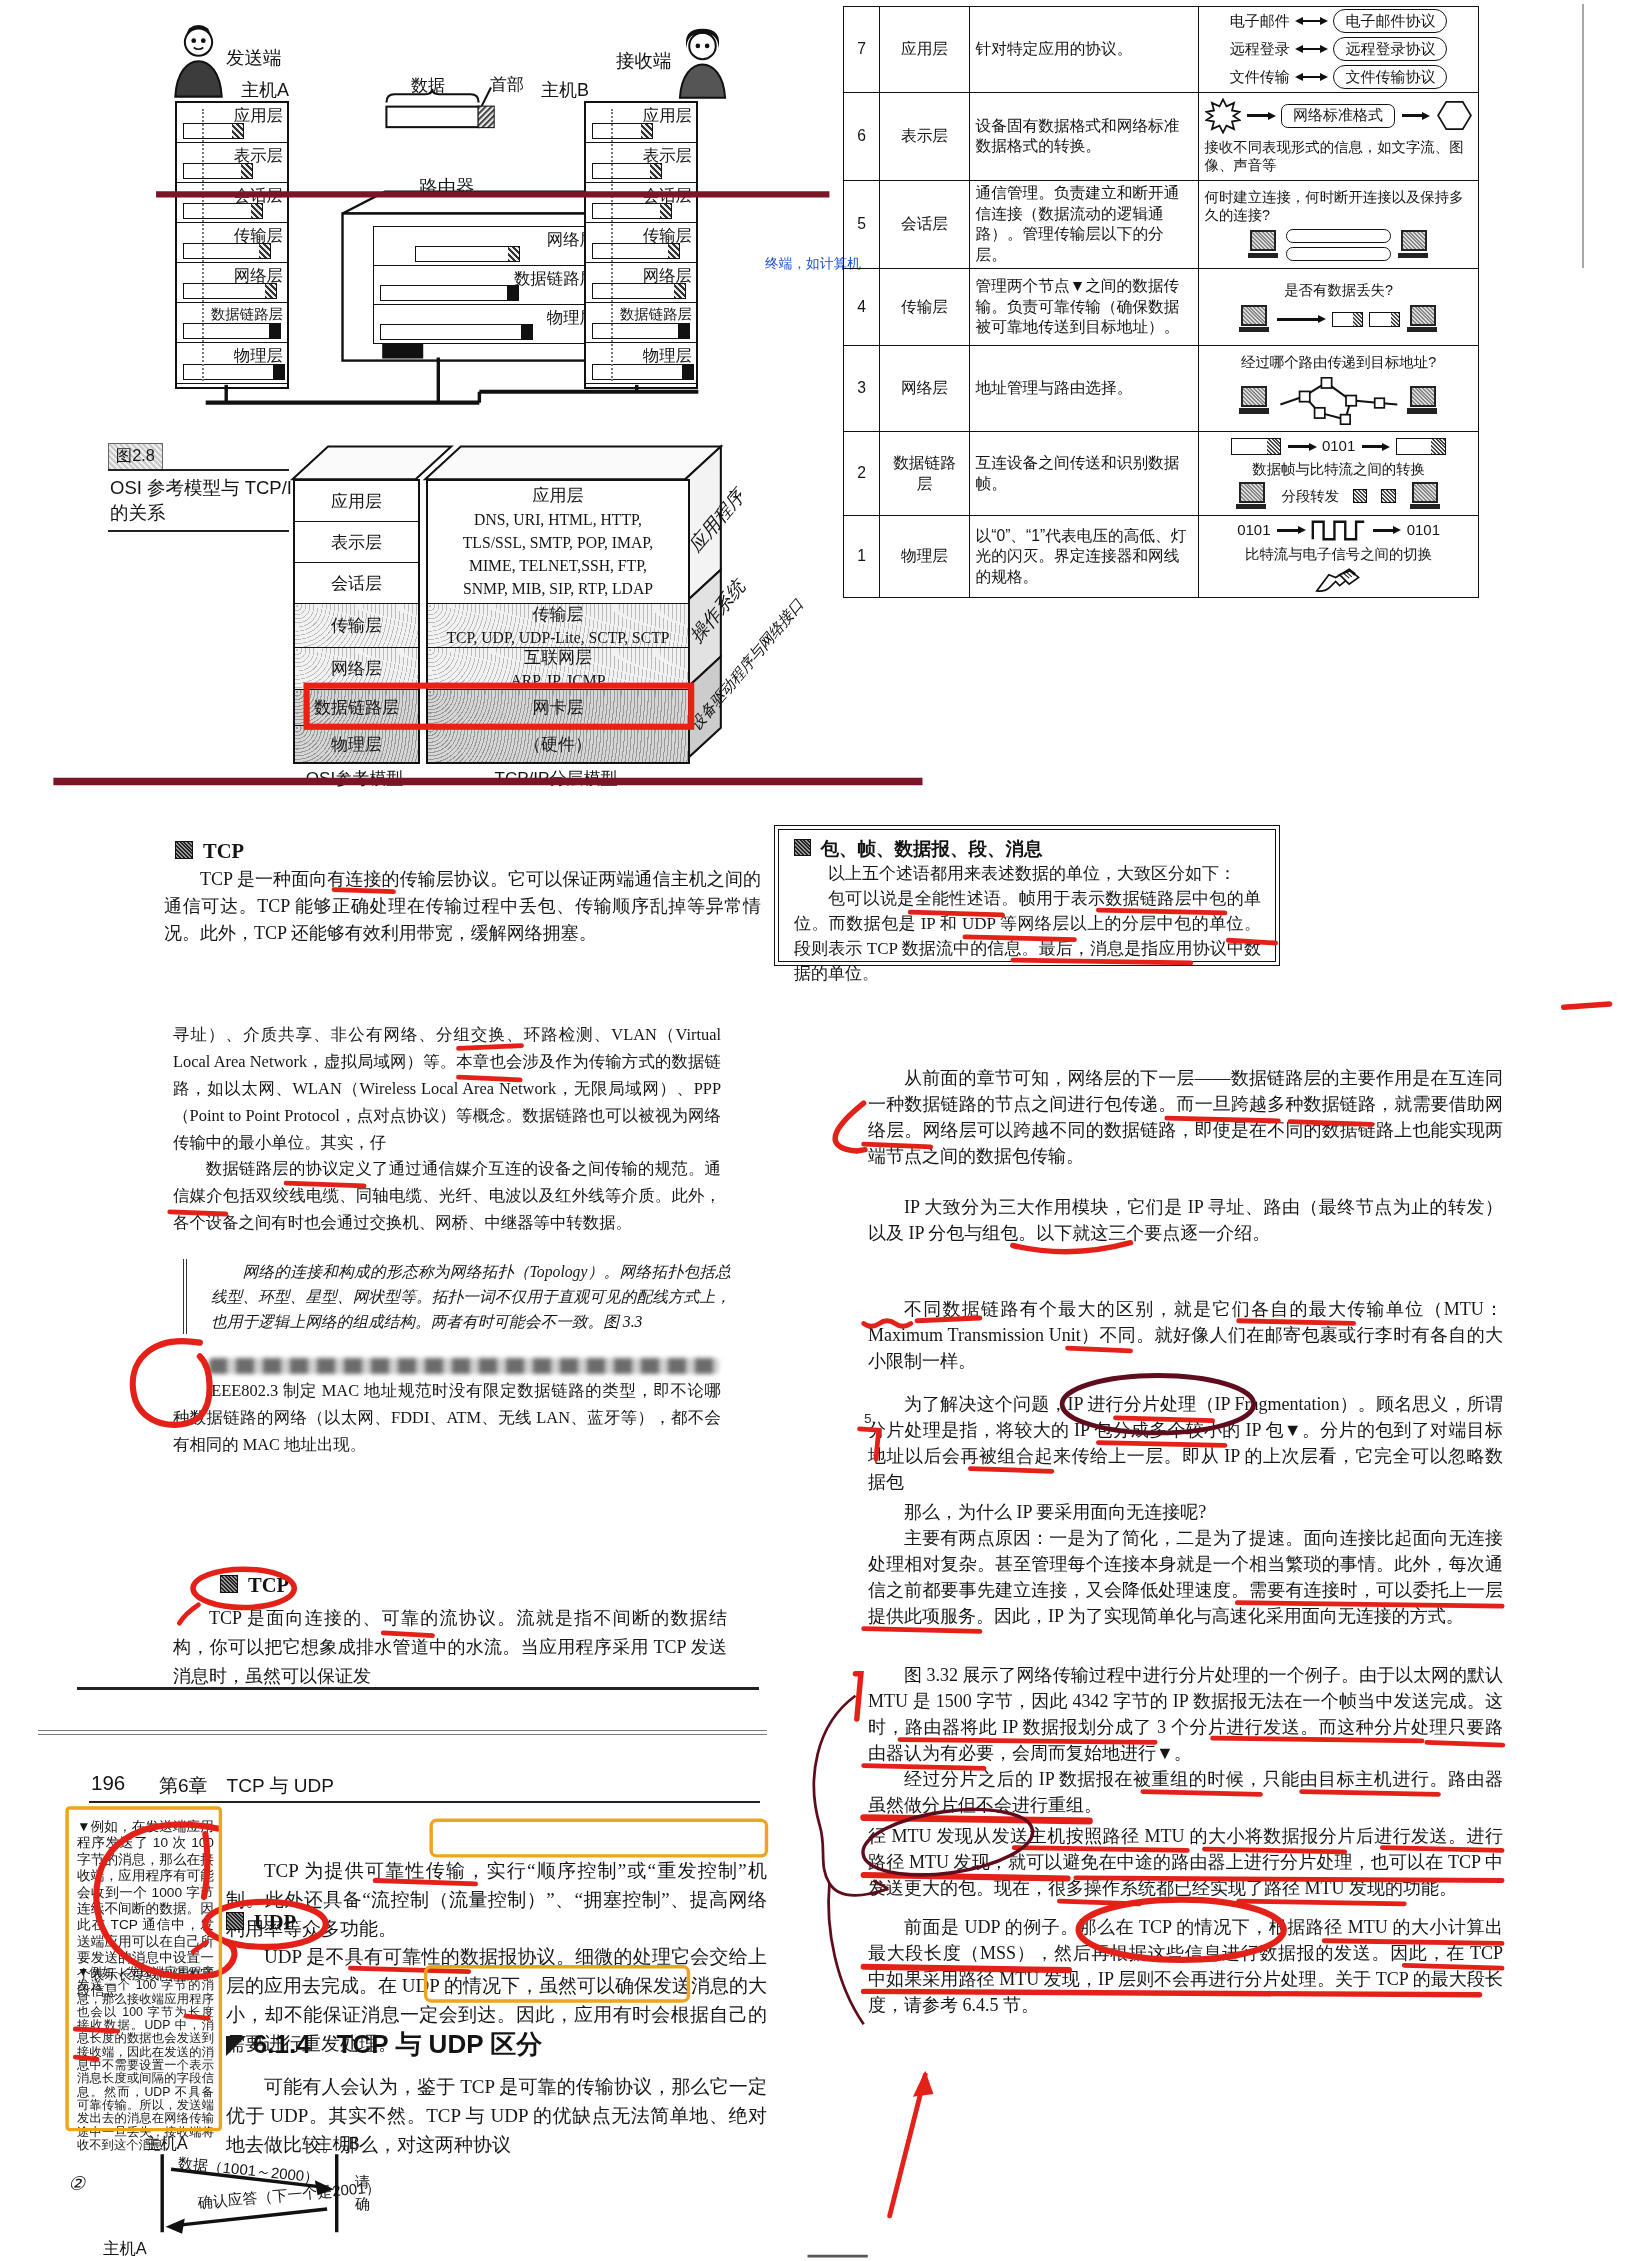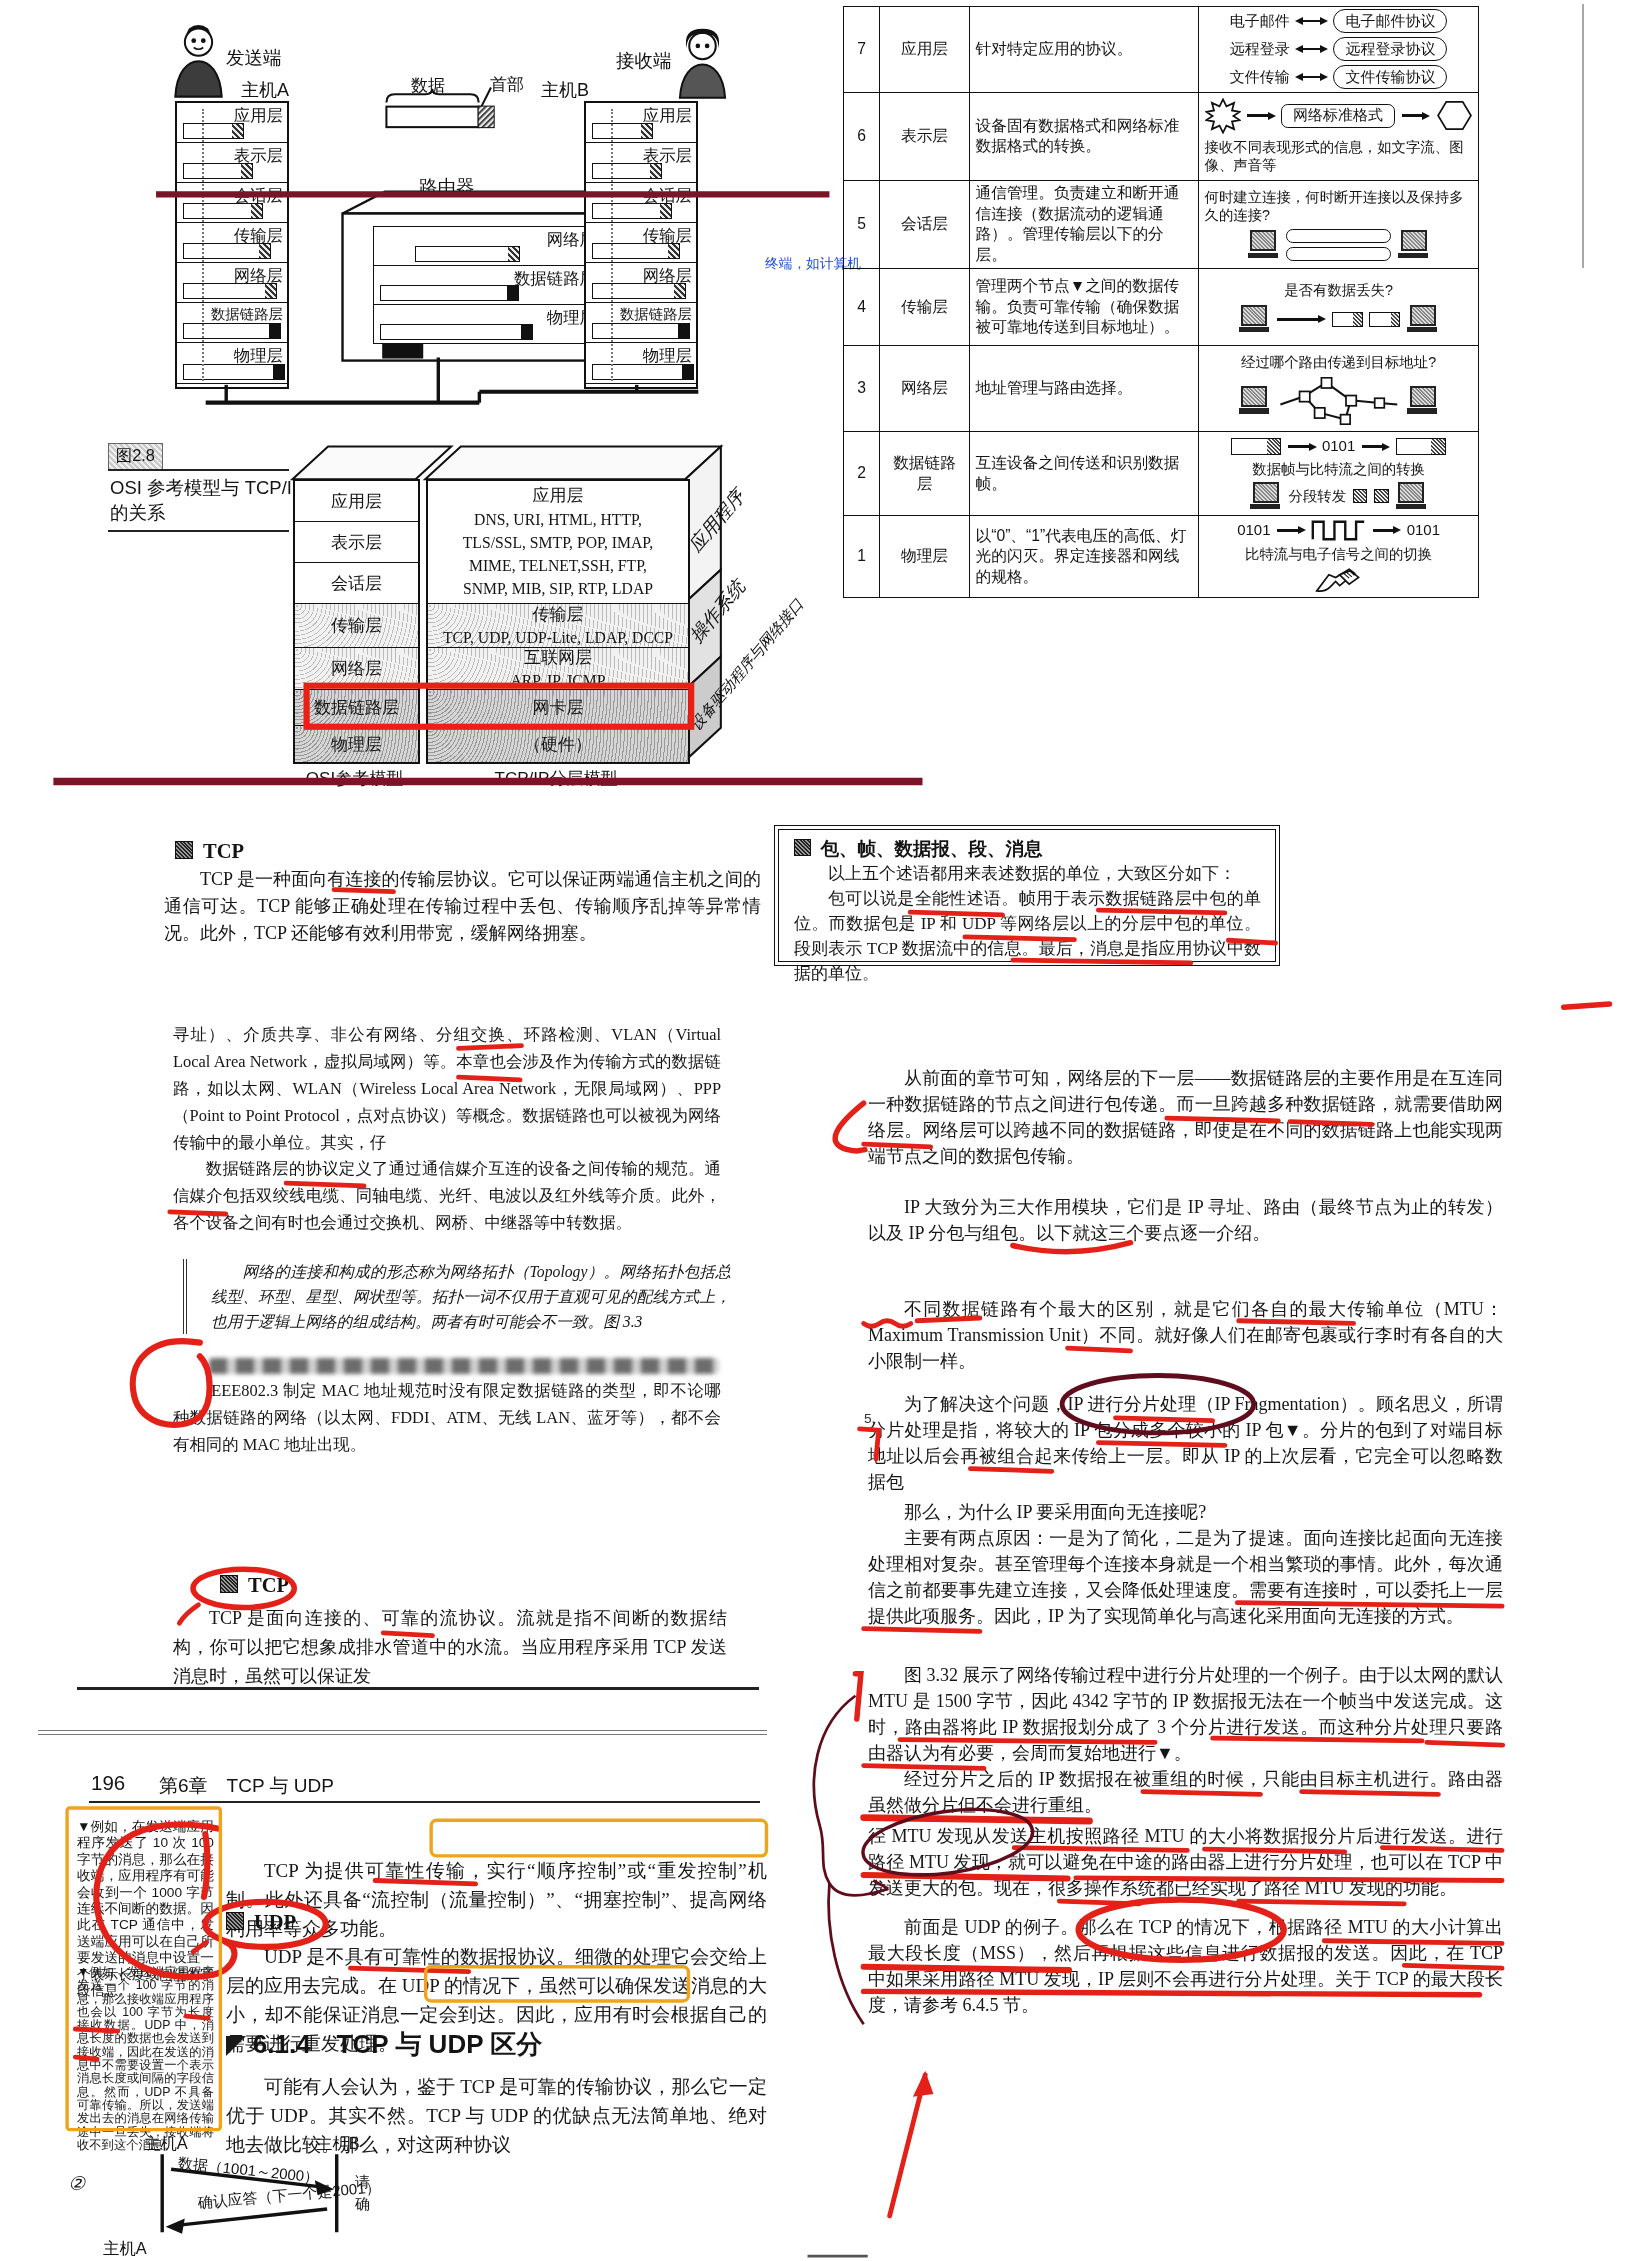--- a/index.html
+++ b/index.html
@@ -378,21 +378,21 @@
                   <i></i>
                 </span>
                 <span class="rarr"></span>
                 <span>0101</span>
                 <span class="rarr"></span>
                 <span class="framebar">
                   <i></i>
                 </span>
               </div>
         <div style="font-size:14.4px;">数据帧与比特流之间的转换</div>
-        <div class="illrow" style="gap:7px;">
+        <div class="illrow" style="gap:14px;">
                 <span class="pc"></span>
           <span style="font-size:14.4px;">分段转发</span>
           <span class="pkt" style="width:12.3px;">
                   <i style="width:12.3px;"></i>
                 </span>
           <span class="pkt" style="width:12.3px;">
                   <i style="width:12.3px;"></i>
                 </span>
           <span class="pc"></span>
               </div>
@@ -474,21 +474,21 @@
   <div class="tower" style="left:426px;top:479px;width:260px;height:281px;">
     <div class="trow" style="height:123px;">
       <span style="margin-bottom:1.4px;">应用层</span>
       <span class="prot">DNS, URI, HTML, HTTP,</span>
       <span class="prot">TLS/SSL, SMTP, POP, IMAP,</span>
       <span class="prot">MIME, TELNET,SSH, FTP,</span>
       <span class="prot">SNMP, MIB, SIP, RTP, LDAP</span>
     </div>
     <div class="trow shade-l" style="height:44px;">
       <span>传输层</span>
-      <span class="prot">TCP, UDP, UDP-Lite, LDAP, DCCP</span>
+      <span class="prot">TCP, UDP, UDP-Lite, SCTP, SCTP</span>
     </div>
     <div class="trow shade-l" style="height:42px;">
       <span>互联网层</span>
       <span class="prot">ARP, IP, ICMP</span>
     </div>
     <div class="trow shade-d" style="height:36px;">
         <span>网卡层</span>
       </div>
     <div class="trow shade-d" style="height:36px;">
         <span>（硬件）</span>

